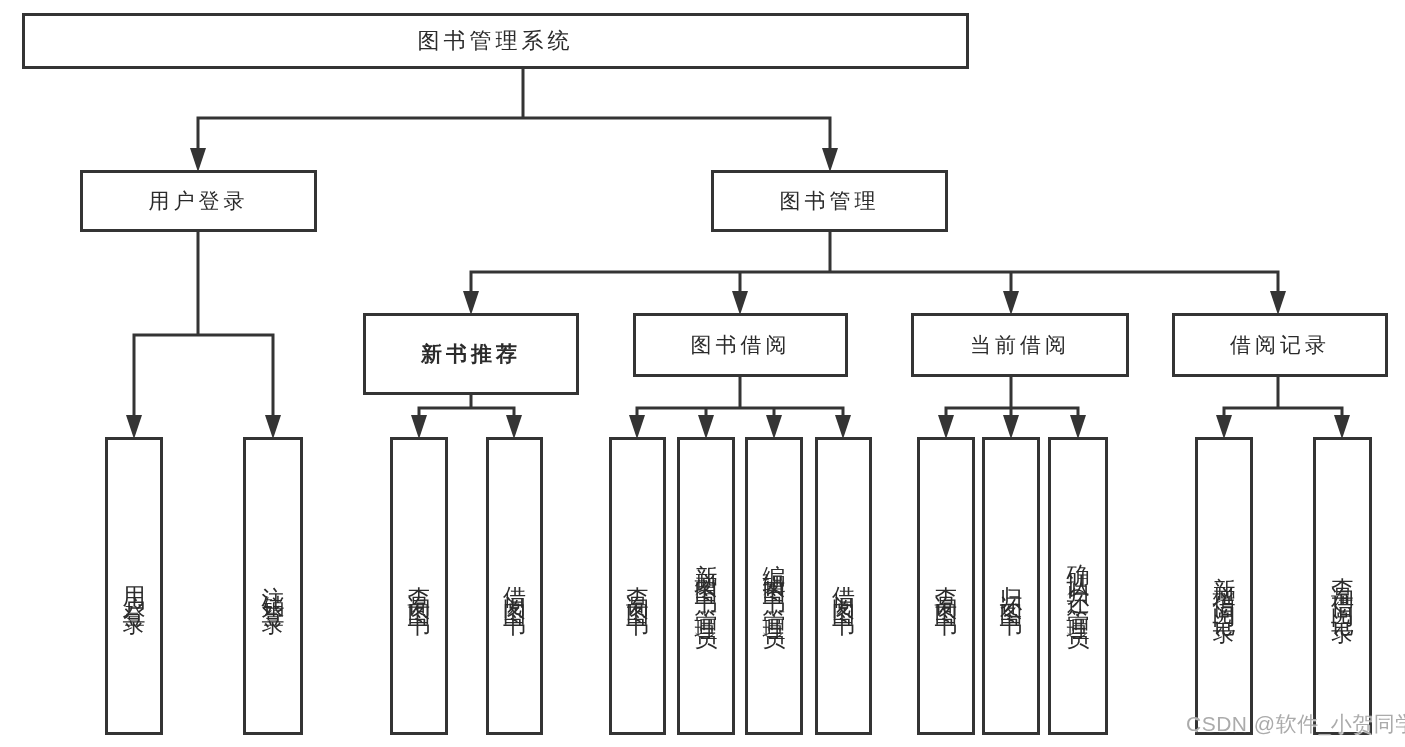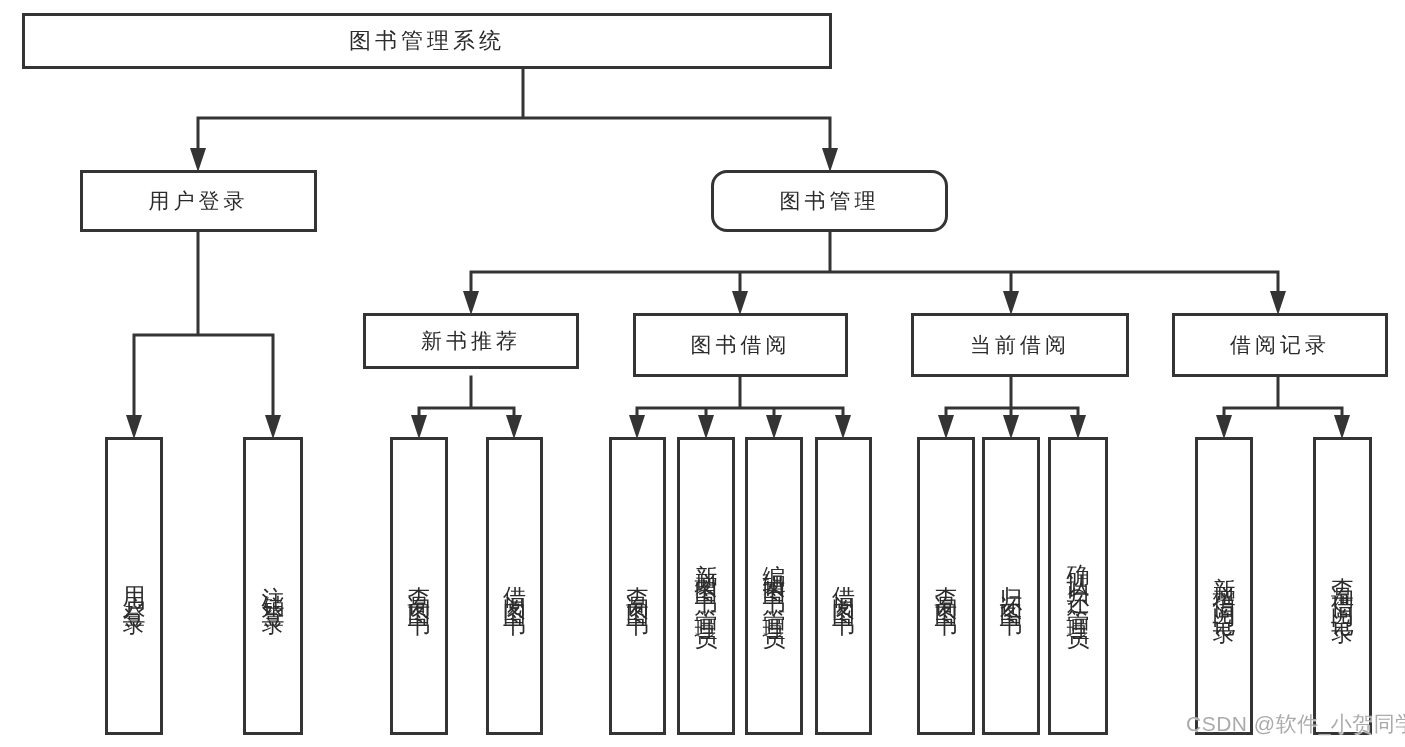--- a/index.html
+++ b/index.html
@@ -78,26 +78,26 @@
              M1011 315 L1003 291 L1019 291 Z  M1278 315 L1270 291 L1286 291 Z
              M134 439 L126 415 L142 415 Z  M273 439 L265 415 L281 415 Z
              M419 439 L411 415 L427 415 Z  M514 439 L506 415 L522 415 Z
              M637 439 L629 415 L645 415 Z  M706 439 L698 415 L714 415 Z
              M774 439 L766 415 L782 415 Z  M843 439 L835 415 L851 415 Z
              M946 439 L938 415 L954 415 Z  M1011 439 L1003 415 L1019 415 Z
              M1078 439 L1070 415 L1086 415 Z
              M1224 439 L1216 415 L1232 415 Z  M1342 439 L1334 415 L1350 415 Z"></path>
   </svg>
 
-  <div class="node h title" style="left:22px; top:13px; width:810px; height:56px;">图书管理系统</div>
+  <div class="node h title" style="left:22px; top:13px; width:947px; height:56px;">图书管理系统</div>
 
   <div class="node h" style="left:80px; top:170px; width:237px; height:62px;">用户登录</div>
-  <div class="node h" style="left:711px; top:170px; width:237px; height:62px;border-radius:16px;">图书管理</div>
+  <div class="node h" style="left:711px; top:170px; width:237px; height:62px;">图书管理</div>
 
-  <div class="node h" style="left:363px; top:313px; width:216px; height:56px;">新书推荐</div>
+  <div class="node h" style="left:363px; top:313px; width:216px; height:82px;font-weight:bold;">新书推荐</div>
   <div class="node h" style="left:633px; top:313px; width:215px; height:64px;">图书借阅</div>
   <div class="node h" style="left:902px; top:313px; width:218px; height:64px;margin-left:9px;">当前借阅</div>
   <div class="node h" style="left:1172px; top:313px; width:216px; height:64px;">借阅记录</div>
 
   <div class="node v" style="left:105px; top:437px; width:58px; height:298px;">用户登录</div>
   <div class="node v" style="left:243px; top:437px; width:60px; height:298px;">注销登录</div>
 
   <div class="node v" style="left:390px; top:437px; width:58px; height:298px;">查询图书</div>
   <div class="node v" style="left:486px; top:437px; width:57px; height:298px;">借阅图书</div>
 

